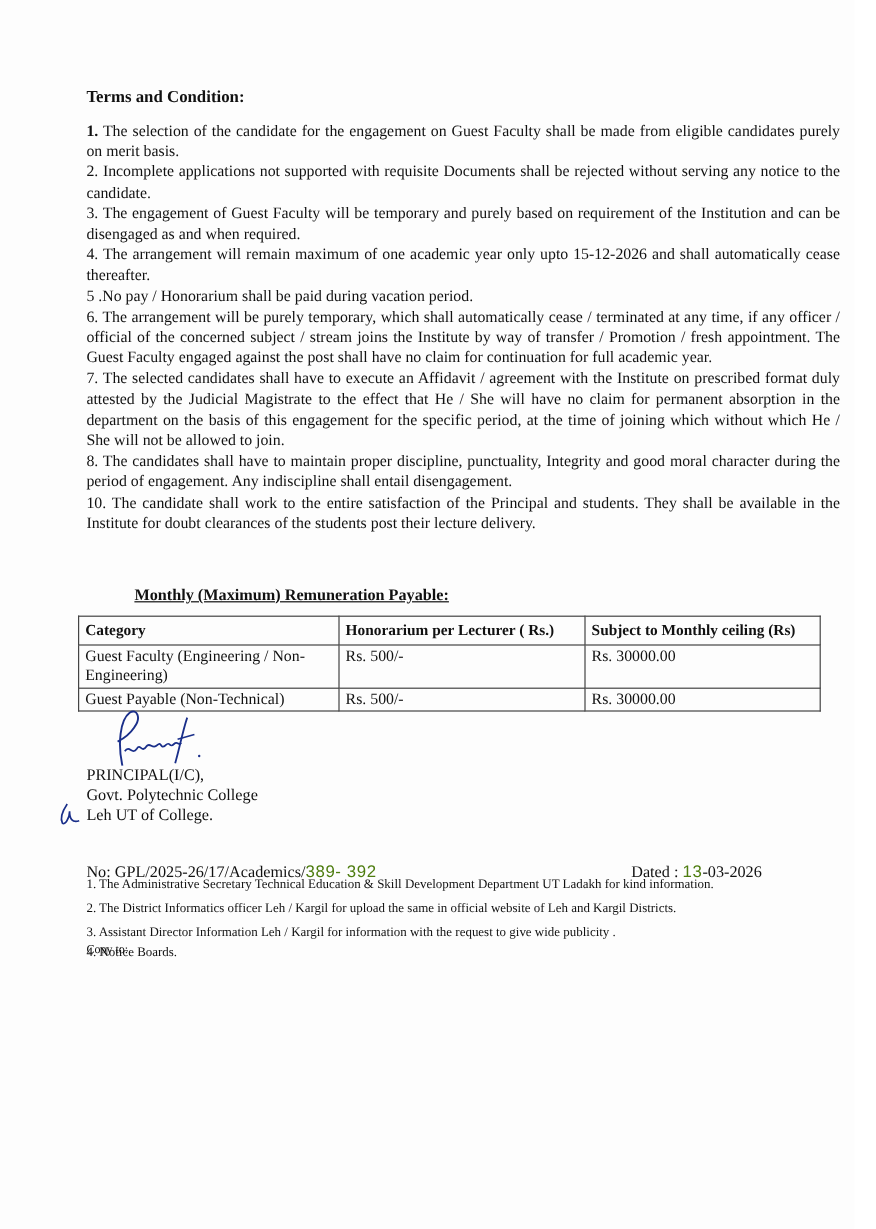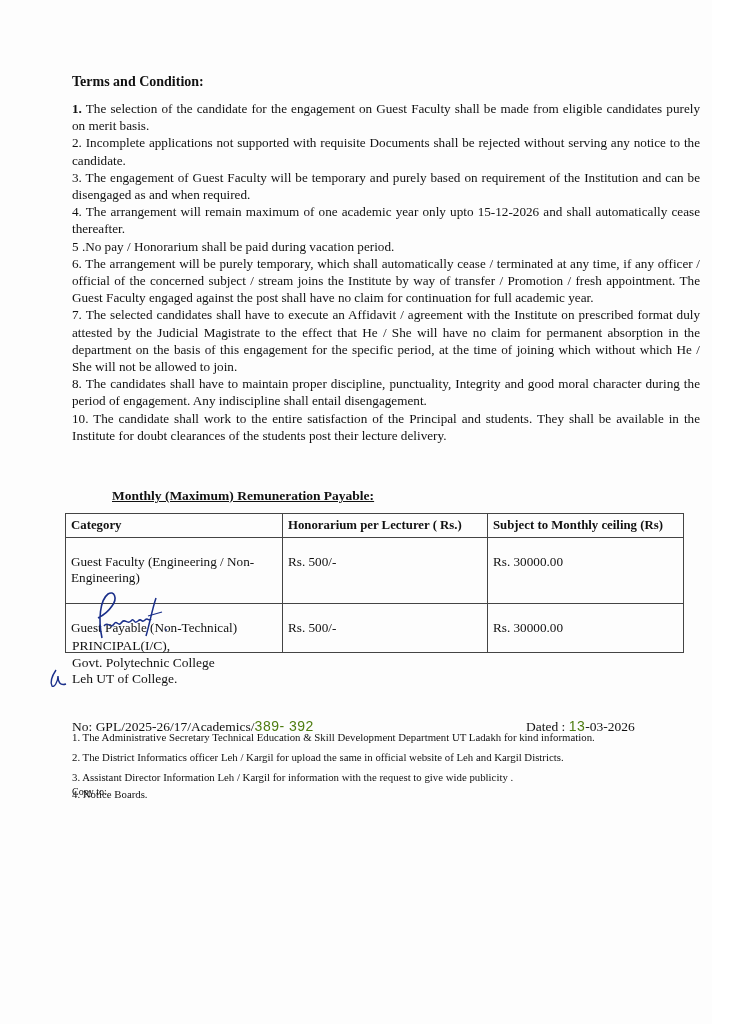--- a/index.html
+++ b/index.html
@@ -20,21 +20,21 @@
   .term b { font-weight: bold; }
   .remun-title {
     position: absolute; left: 72px; top: 488px;
     font-weight: bold; font-size: 13.5px; text-decoration: underline; margin-left: 40px;
   }
   table.remun {
     position: absolute; left: 65px; top: 513px; width: 619px;
     border-collapse: collapse; font-size: 13.2px;
   }
   table.remun th, table.remun td {
-    border: 1px solid #444; padding: 16px 5px; vertical-align: top; text-align: left;
+    border: 1px solid #444; padding: 1px 5px; vertical-align: top; text-align: left;
     line-height: 16.5px;
   }
   table.remun th { font-weight: bold; font-size: 12.8px; padding: 3px 5px; }
   table.remun col.c1 { width: 217px; }
   table.remun col.c2 { width: 205px; }
   .signature {
     position: absolute; left: 90px; top: 590px; width: 90px; height: 50px;
   }
   .initial { position: absolute; left: 46px; top: 668px; width: 22px; height: 22px; }
   .sig-block {

